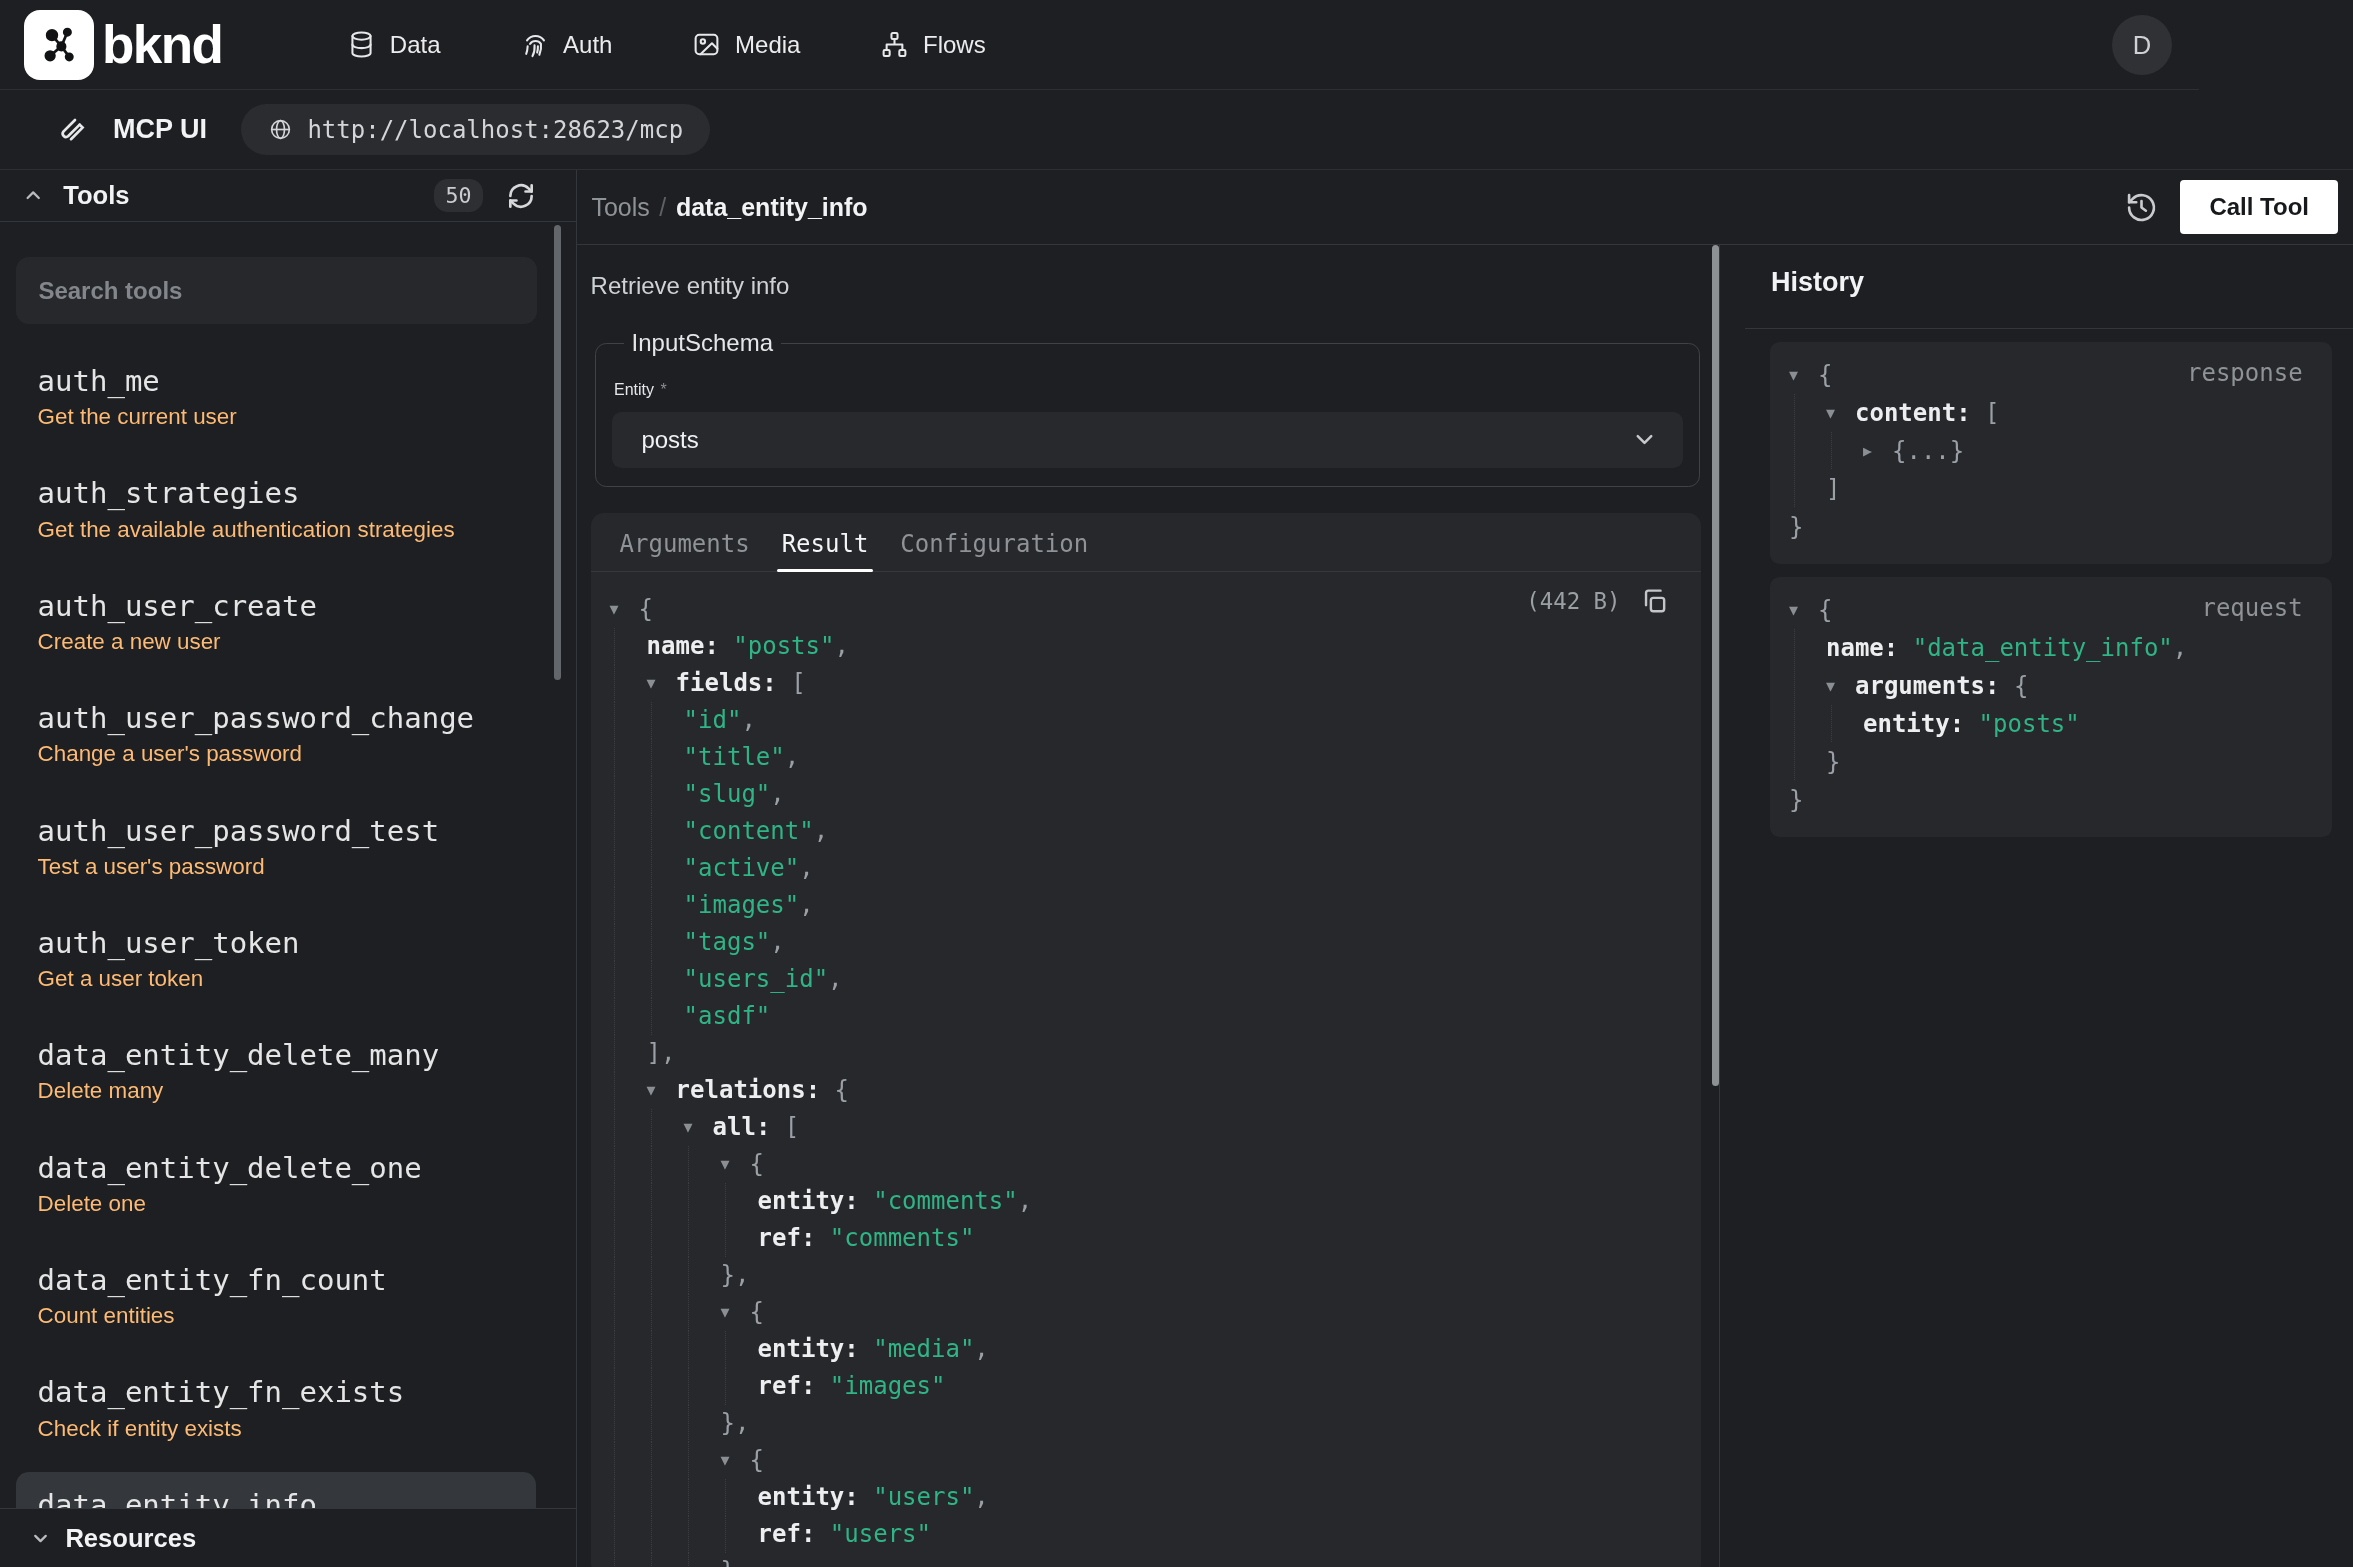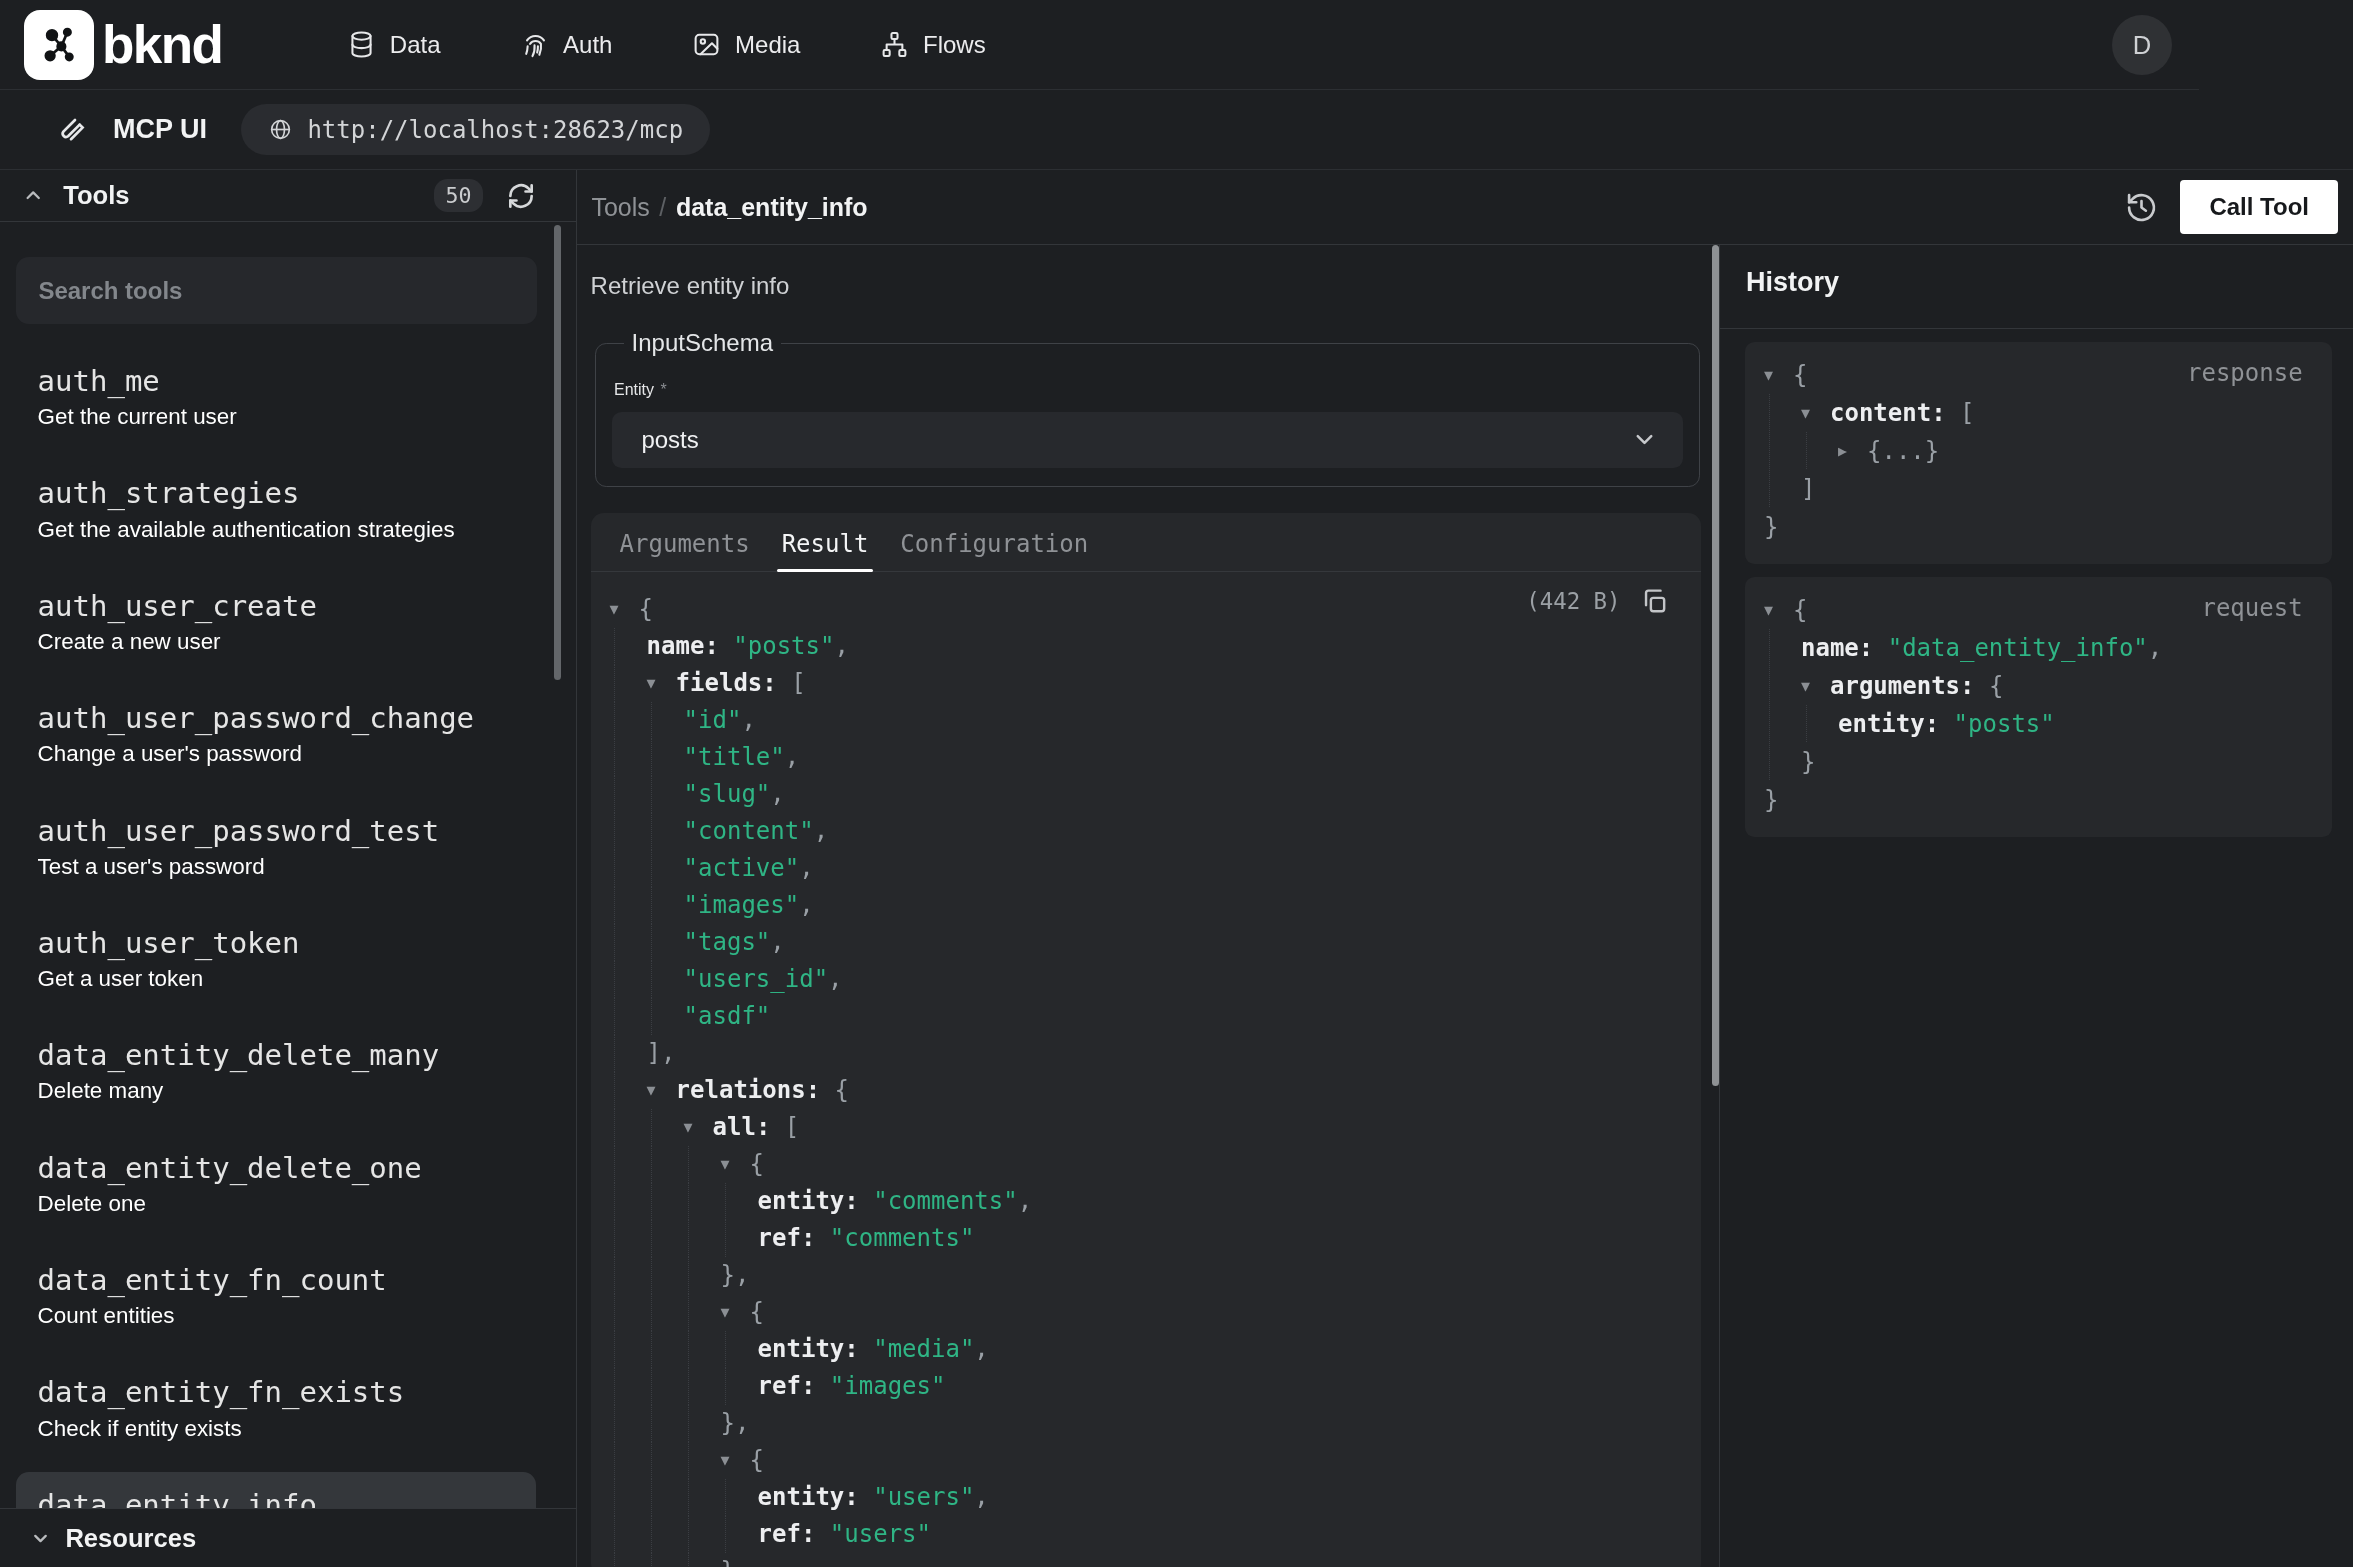--- a/index.html
+++ b/index.html
@@ -44,21 +44,21 @@
   .count-badge { background:#2d2f33; border-radius:13.6px; padding:4px 11.2px; color:#caccce; font-size:21.6px; }
   .refresh-btn { margin-left:22.4px; width:32px; height:32px; cursor:pointer; }
   .refresh-btn svg { width:32px; height:32px; stroke:#d6d8da; fill:none; stroke-width:2; stroke-linecap:round; stroke-linejoin:round; }
   .sb-list { flex:1; overflow:hidden; padding-top:35px; position:relative; }
   .search-box { margin:0 40px 24px 16px; height:67px; background:#26282c; border:none; border-radius:12.8px;
                 width:521px; color:#0ea5e9; font-size:24px; padding:0 22.4px; outline:none;font-weight:bold; }
   .search-box::placeholder { color:#83878c; }
   .tool-item { margin:0 40px 11.2px 16px; padding:16px 21.6px; border-radius:12.8px; cursor:pointer; }
   .tool-item.selected { background:#34373b; }
   .tool-name { color:#e5e5e5; font-size:29px; line-height:34px; }
-  .tool-desc { color:#ffffff; font-size:22.4px; line-height:32px; margin-top:3.2px; }
+  .tool-desc { color:#fdba74; font-size:22.4px; line-height:32px; margin-top:3.2px; }
   .sb-resources { flex:none; height:59px; border-top:0.8px solid #33363a; display:flex; align-items:center; padding-left:30px; gap:14.4px; }
   .sb-resources svg { width:21px; height:21px; stroke:#b9bbbe; fill:none; stroke-width:2.6; stroke-linecap:round; stroke-linejoin:round; }
   .res-title { color:#f2f3f4; font-size:25.6px; font-weight:bold; }
   .sb-scrollthumb { position:absolute; left:554px; top:225px; width:7.2px; height:455px; background:#63666a; border-radius:4px; }
 
   
   .header-row { position:absolute; left:577px; top:170px; right:0; height:75px;
                 border-bottom:0.8px solid #33363a; display:flex; align-items:center;
                 padding:0 16px 0 14.4px; }
   .crumb-parent { color:#8f9296; font-size:25px; }
@@ -100,21 +100,21 @@
   .jl .g { display:inline-block; width:37px; height:37px; position:relative; vertical-align:top; }
   .jl .g::before { content:""; position:absolute; left:4.8px; top:0; bottom:0; border-left:0.8px dotted #3b3e43; }
   .jl .ar { display:inline-block; width:29px; font-size:15px; color:#8b8f94; vertical-align:top; cursor:pointer; }
   .jk { color:#edeef0; font-weight:bold; }
   .js { color:#2fb585; }
   .jp { color:#9aa0a6; }
 
   .main-scrollthumb { position:absolute; left:1712px; top:245px; width:7.2px; height:841px; background:#8e9194; border-radius:4px; }
 
   
-  .history { position:absolute; left:1719px; top:245px; right:0; bottom:0; border-left:0.8px solid #33363a; }
+  .history { position:absolute; left:1719px; top:245px; right:0; bottom:0; border-left:0.8px solid #33363a;padding-left:25px; }
   .hist-title { margin:21px 0 0 26px; color:#f2f3f4; font-size:27px; font-weight:bold; line-height:32px; }
   .hist-divider { margin-top:30px; border-bottom:0.8px solid #33363a; }
   .hist-cards { padding:12.8px 22.4px 0 25px; display:flex; flex-direction:column; gap:12.8px; }
   .hcard { background:#26282b; border-radius:9.6px; padding:14.4px 24px 17.6px 19px; position:relative; }
   .hcard .jl { line-height:38px; height:38px; }
   .hcard-label { position:absolute; top:17.6px; right:29px; font-family:"DejaVu Sans Mono",monospace;
                  font-size:24px; color:#8f9296; }
 </style>
 </head>
 <body>

